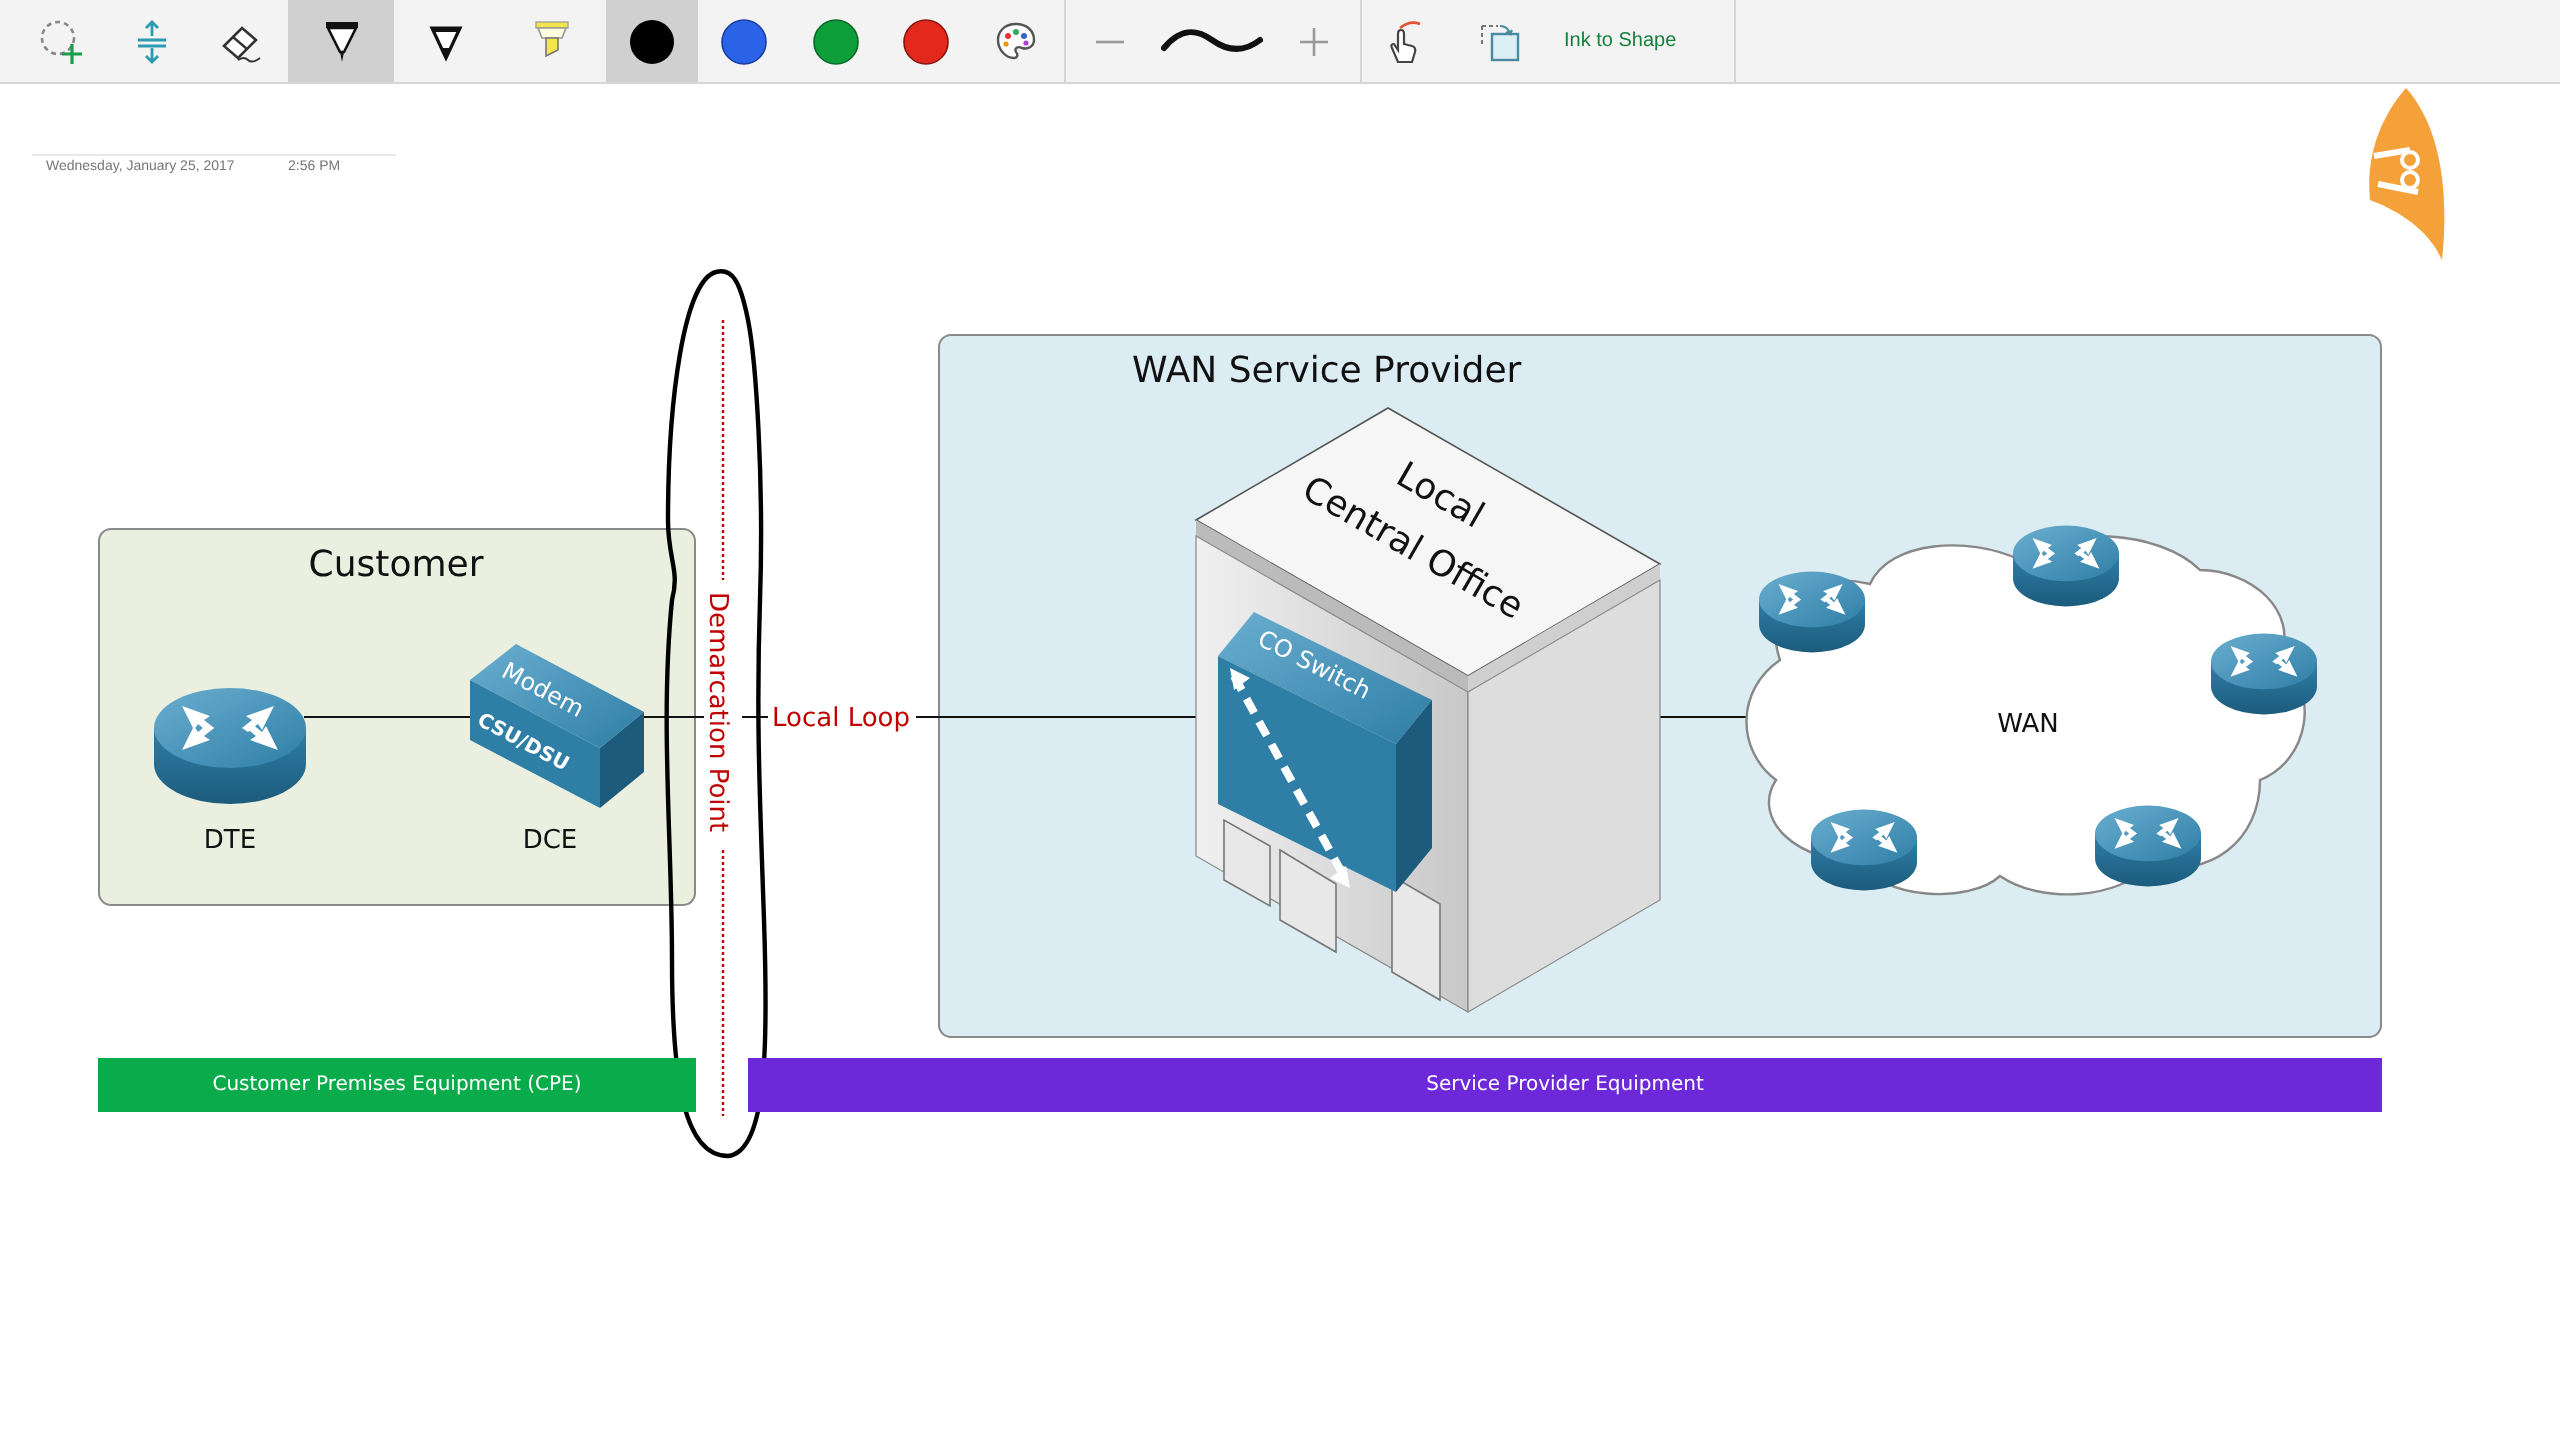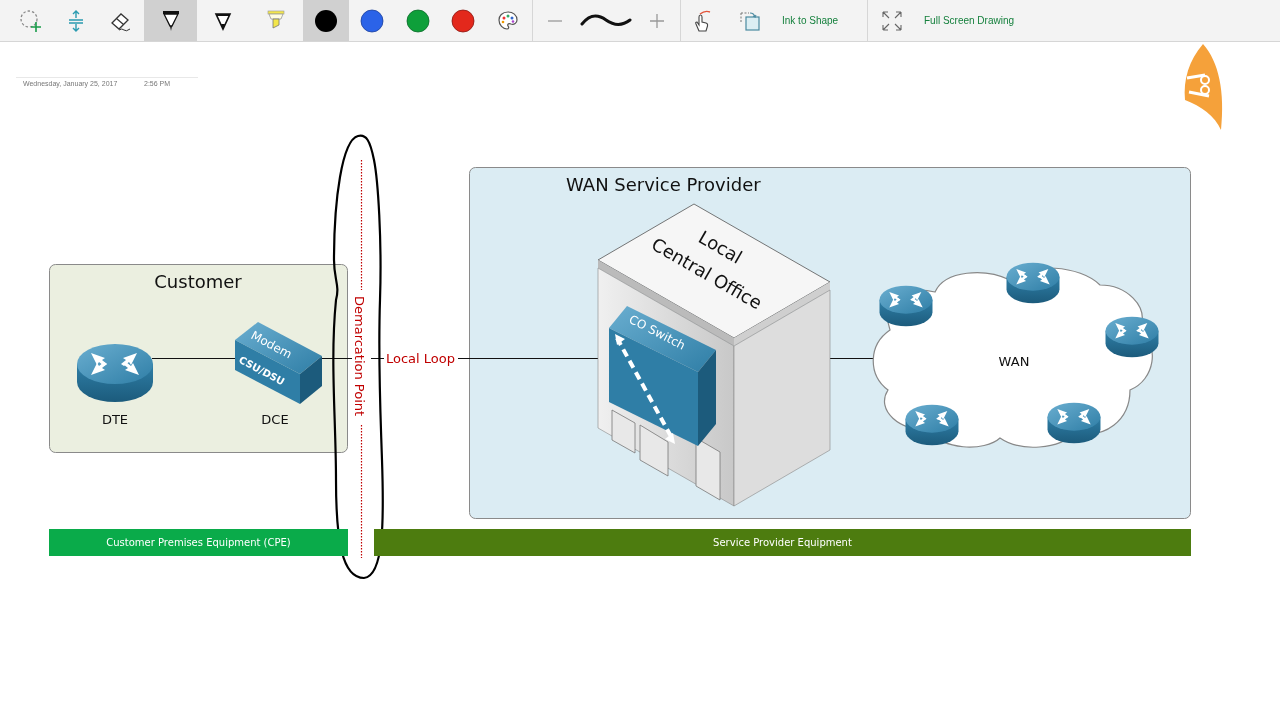--- a/index.html
+++ b/index.html
@@ -114,26 +114,20 @@
   </div>
   <div class="tb" style="left:738px;width:120px;justify-content:flex-start;">
     <svg width="24" height="24" viewBox="0 0 24 24">
       <rect x="8" y="8" width="13" height="13" fill="#dbeef3" stroke="#4a8aa0" stroke-width="1.2"></rect>
       <path d="M3 4 v10 M3 4 h8" stroke="#777" stroke-width="1" stroke-dasharray="2 1.5"></path>
       <path d="M12 4 q4 0 5 4 l-2 -1 M17 8 l1 -2" stroke="#4a8aa0" stroke-width="1.1" fill="none"></path>
     </svg>
     <span class="tb-text">Ink to Shape</span>
   </div>
   <div class="tb-sep" style="left:867px;"></div>
-  <div class="tb" style="left:880px;width:170px;justify-content:flex-start;">
-    <svg width="24" height="24" viewBox="0 0 24 24">
-      <path d="M3 3 L9 9 M3 3 h5 M3 3 v5 M21 3 L15 9 M21 3 h-5 M21 3 v5 M3 21 L9 15 M3 21 h5 M3 21 v-5 M21 21 L15 15 M21 21 h-5 M21 21 v-5" stroke="#666" stroke-width="1.1" fill="none"></path>
-    </svg>
-    <span class="tb-text">Full Screen Drawing</span>
-  </div>
 </div>
 
 <div id="date-line"></div>
 <span id="date">Wednesday, January 25, 2017</span>
 <span id="time">2:56 PM</span>
 
 <svg style="position:absolute;left:1175px;top:40px;" width="56" height="94" viewBox="0 0 56 94">
   <path d="M28 4 C44 22 50 52 46 90 C40 76 26 66 10 60 C8 40 14 20 28 4 Z" fill="#f5a13a"></path>
   <path d="M12 38 L30 35 M14 52 L34 56 M6 66 C20 66 34 74 42 88" stroke="#fff" stroke-width="3" fill="none"></path>
   <circle cx="30" cy="40" r="4" fill="none" stroke="#fff" stroke-width="2"></circle>
@@ -221,13 +215,13 @@
   <text x="0" y="0" font-size="13" class="diagram-text" fill="#c00000" transform="translate(355,296) rotate(90)">Demarcation Point</text>
   <text x="386" y="363" font-size="13" class="diagram-text" fill="#c00000">Local Loop</text>
   <text x="566" y="191" font-size="18" class="diagram-text" fill="#111">WAN Service Provider</text>
   <text x="0" y="0" font-size="18" class="diagram-text" fill="#111" transform="translate(697,241) rotate(30)">Local</text>
   <text x="0" y="0" font-size="18" class="diagram-text" fill="#111" transform="translate(650,248) rotate(30)">Central Office</text>
   <text x="0" y="0" font-size="12" class="diagram-text" fill="#fff" transform="translate(628,322) rotate(27)">CO Switch</text>
   <text x="1014" y="366" text-anchor="middle" font-size="13" class="diagram-text" fill="#111">WAN</text>
 </svg>
 
 <div class="band" style="left:49px;top:529px;width:299px;background:#0aab4a;">Customer Premises Equipment (CPE)</div>
-<div class="band" style="left:374px;top:529px;width:817px;background:#4d7c0f;">Service Provider Equipment</div>
+<div class="band" style="left:374px;top:529px;width:817px;background:#6d28d9;">Service Provider Equipment</div>
 
 </body></html>

